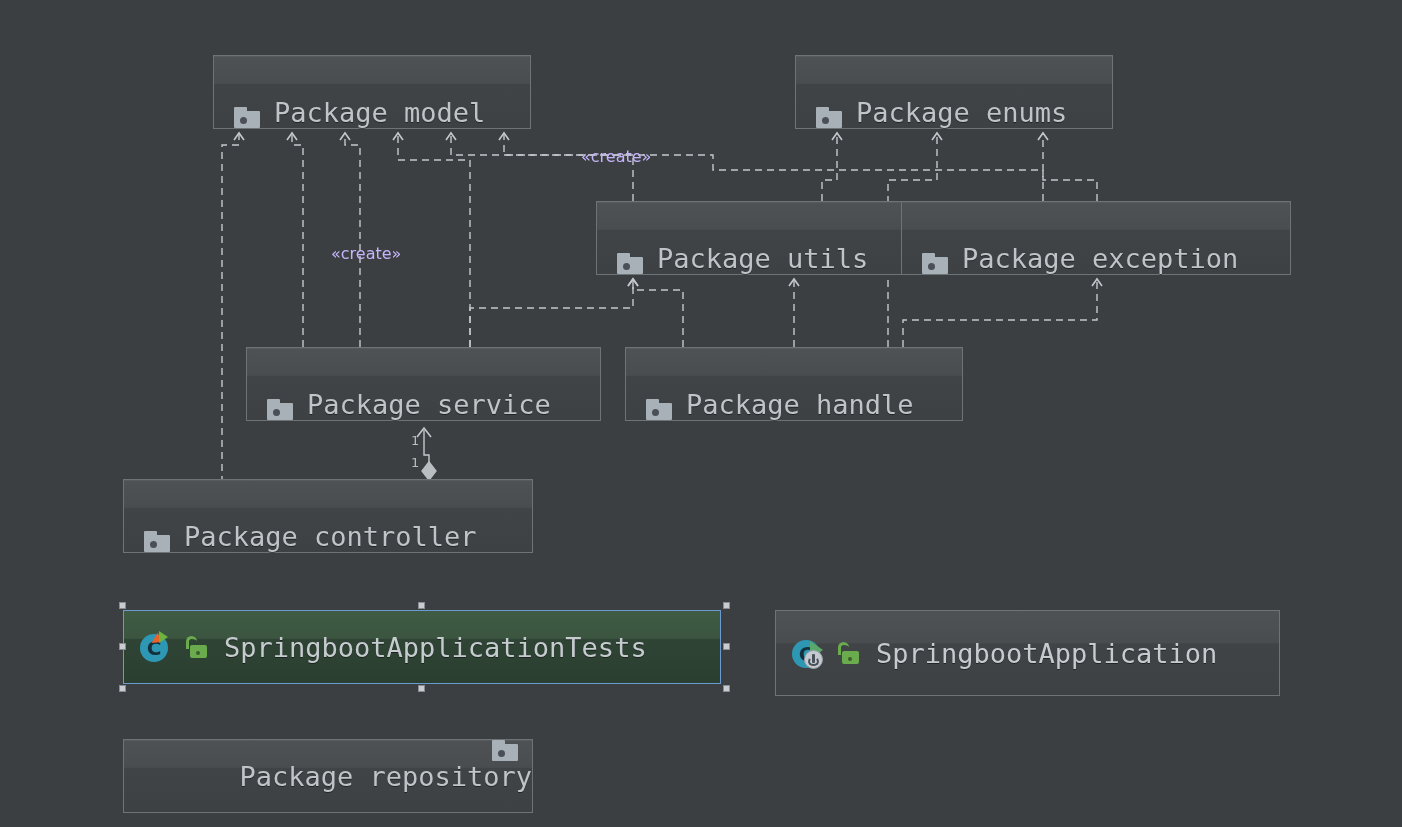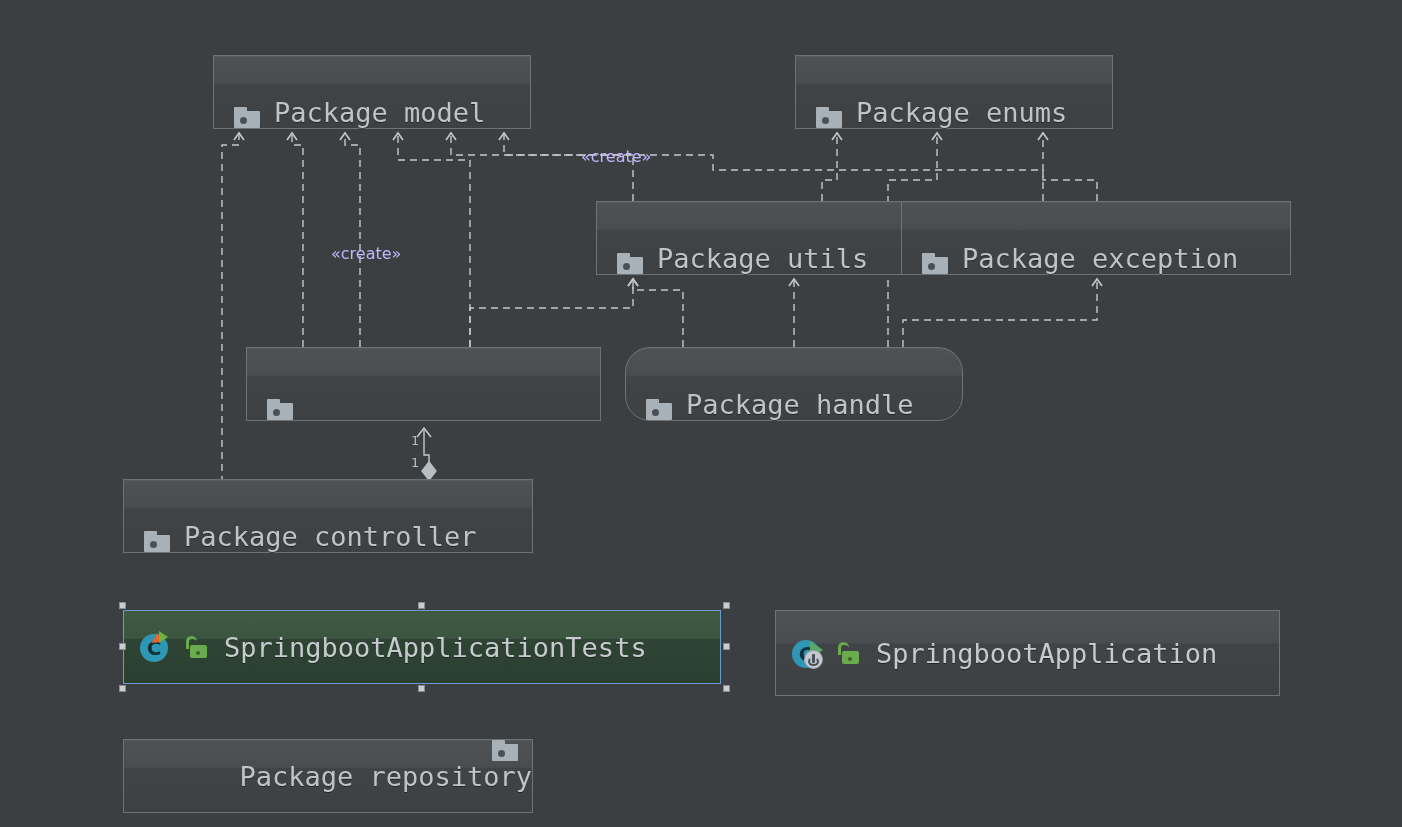--- a/index.html
+++ b/index.html
@@ -266,23 +266,24 @@
     </span>
     <span class="label">Package exception</span>
   </div>
 
   <div class="node" style="left:246px; top:347px; width:355px; height:74px;">
     <span class="pkg-icon">
       <span class="tab"></span>
         <span class="body"></span>
         <span class="dot"></span>
     </span>
-  </div>
-
-  <div class="node" style="left:625px; top:347px; width:338px; height:74px;border-radius:25px;">
+    <span class="label">Package service</span>
+  </div>
+
+  <div class="node" style="left:625px; top:347px; width:338px; height:74px;">
     <span class="pkg-icon">
       <span class="tab"></span>
         <span class="body"></span>
         <span class="dot"></span>
     </span>
     <span class="label">Package handle</span>
   </div>
 
   <div class="node" style="left:123px; top:479px; width:410px; height:74px;">
     <span class="pkg-icon">

